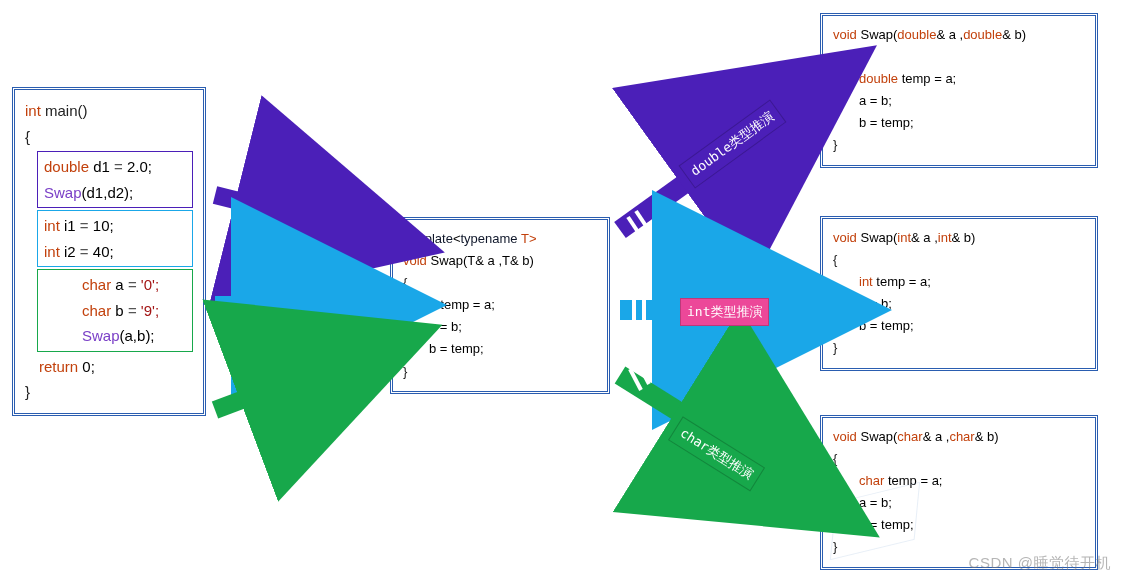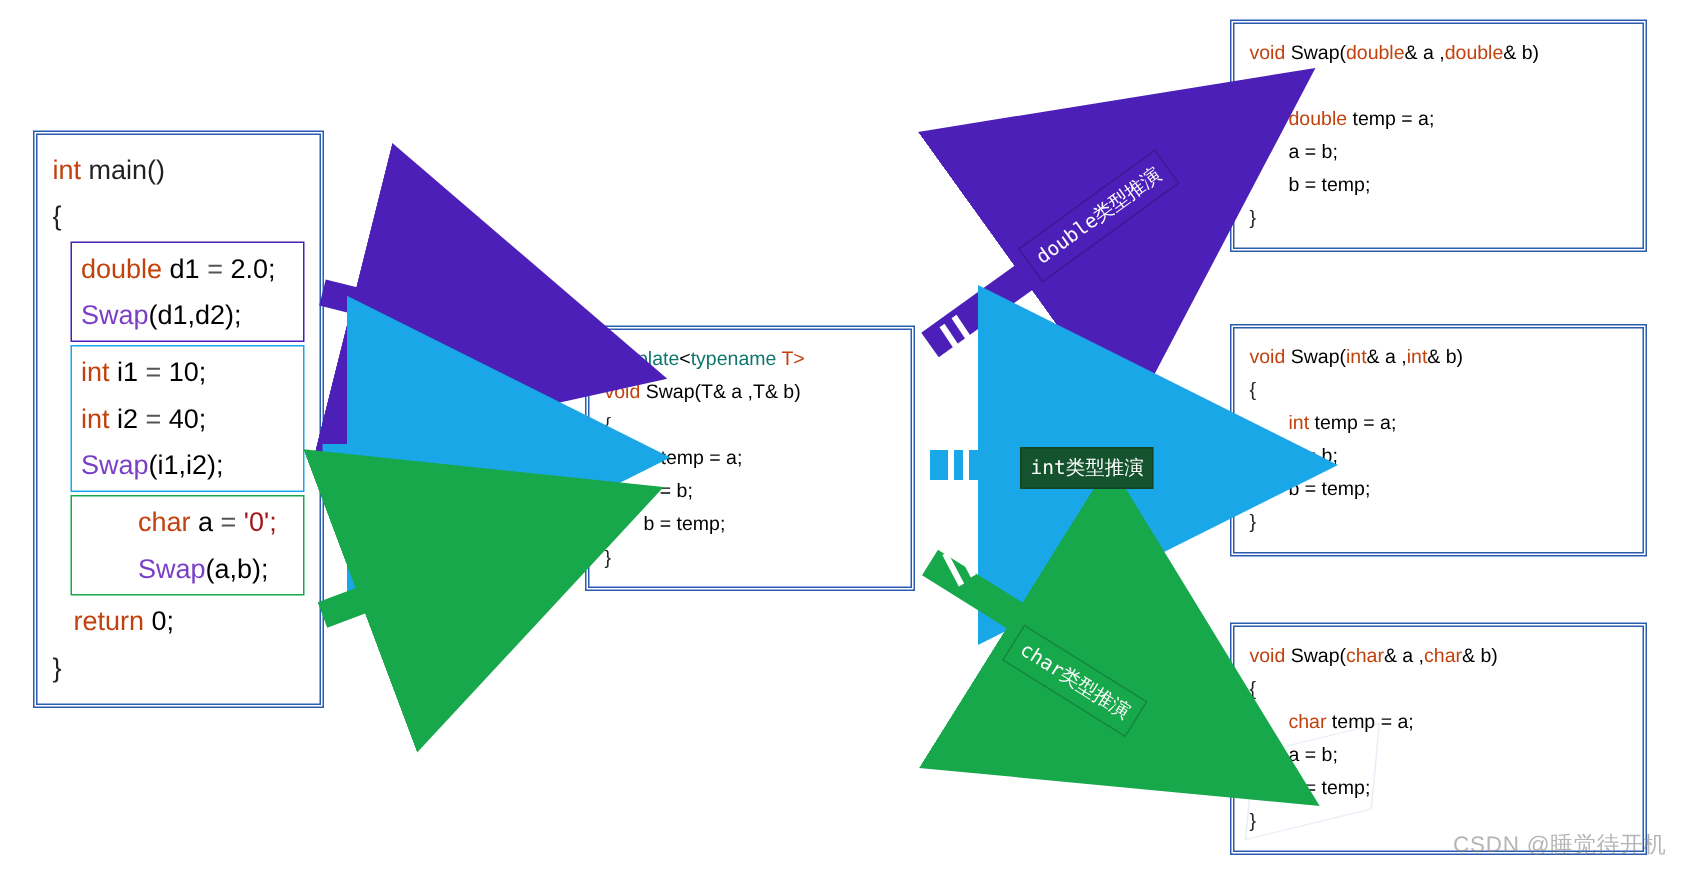--- a/index.html
+++ b/index.html
@@ -21,21 +21,21 @@
     line-height: 1.7;
   }
   .inner-box {
     border: 1px solid;
     padding: 2px 6px;
     margin: 2px 0;
     line-height: 1.7;
   }
   .kw-type { color: #c2410c; }
   .kw-fn { color: #7a3fc7; }
-  .kw-tpl { color: #0f766e; }
+  .kw-tpl { color: #0f172a; }
   .kw-str { color: #a31515; }
   .kw-op { color: #555; }
   .brace { color: #222; }
   .txt { color: #222; }
   .watermark {
     position: absolute;
     right: 14px;
     bottom: 8px;
     color: rgba(120,120,120,0.55);
     font-size: 15px;
@@ -99,39 +99,39 @@
   <line x1="620" y1="310" x2="812" y2="310" stroke="#1aa7e8" stroke-width="20" marker-end="url(#ah-blue)"></line>
   <line x1="634" y1="299" x2="634" y2="321" stroke="#fff" stroke-width="4"></line>
   <line x1="644" y1="299" x2="644" y2="321" stroke="#fff" stroke-width="4"></line>
 
   <line x1="620" y1="375" x2="812" y2="495" stroke="#17a84b" stroke-width="20" marker-end="url(#ah-green)"></line>
   <line x1="630" y1="369" x2="641" y2="390" stroke="#fff" stroke-width="4"></line>
   <line x1="638" y1="363" x2="649" y2="384" stroke="#fff" stroke-width="4"></line>
 </svg>
 
 <div class="label-box" style="left:676px; top:130px; background:#4b1fb8; transform: rotate(-36deg);">double类型推演</div>
-<div class="label-box" style="left:680px; top:298px; background:#14532d;">int类型推演</div>
+<div class="label-box" style="left:680px; top:298px; background:#ec4899;">int类型推演</div>
 <div class="label-box" style="left:668px; top:440px; background:#17a84b; transform: rotate(32deg);">char类型推演</div>
 
-<div class="box" style="left:22px; top:87px; width:194px; font-size:18px;">
+<div class="box" style="left:12px; top:87px; width:194px; font-size:15px;">
   <div>
     <span class="kw-type">int</span><span class="txt"> main()</span>
   </div>
   <div class="brace">{</div>
   <div class="inner-box" style="border-color:#4b1fb8; margin-left:12px;">
     <div><span class="kw-type">double</span><span> d1 </span><span class="kw-op">=</span><span> 2.0;</span></div>
     <div><span class="kw-fn">Swap</span><span>(d1,d2);</span></div>
   </div>
   <div class="inner-box" style="border-color:#1aa7e8; margin-left:12px;">
     <div><span class="kw-type">int</span><span> i1 </span><span class="kw-op">=</span><span> 10;</span></div>
     <div><span class="kw-type">int</span><span> i2 </span><span class="kw-op">=</span><span> 40;</span></div>
-    <div><span class="kw-fn">Swap</span><span>(i1,i2);</span></div>
   </div>
   <div class="inner-box" style="border-color:#17a84b; margin-left:12px;padding-left:44px;">
     <div><span class="kw-type">char</span><span> a </span><span class="kw-op">=</span><span class="kw-str"> '0';</span></div>
+    <div><span class="kw-type">char</span><span> b </span><span class="kw-op">=</span><span class="kw-str"> '9';</span></div>
     <div><span class="kw-fn">Swap</span><span>(a,b);</span></div>
   </div>
   <div style="margin-left:14px;"><span class="kw-type">return</span><span> 0;</span></div>
   <div class="brace">}</div>
 </div>
 
 <div class="box" style="left:390px; top:217px; width:220px;">
   <div><span class="kw-tpl">template</span><span>&lt;</span><span class="kw-tpl">typename</span><span class="kw-type"> T&gt;</span></div>
   <div><span class="kw-type">void</span><span> Swap(T&amp; a ,T&amp; b)</span></div>
   <div class="brace">{</div>

